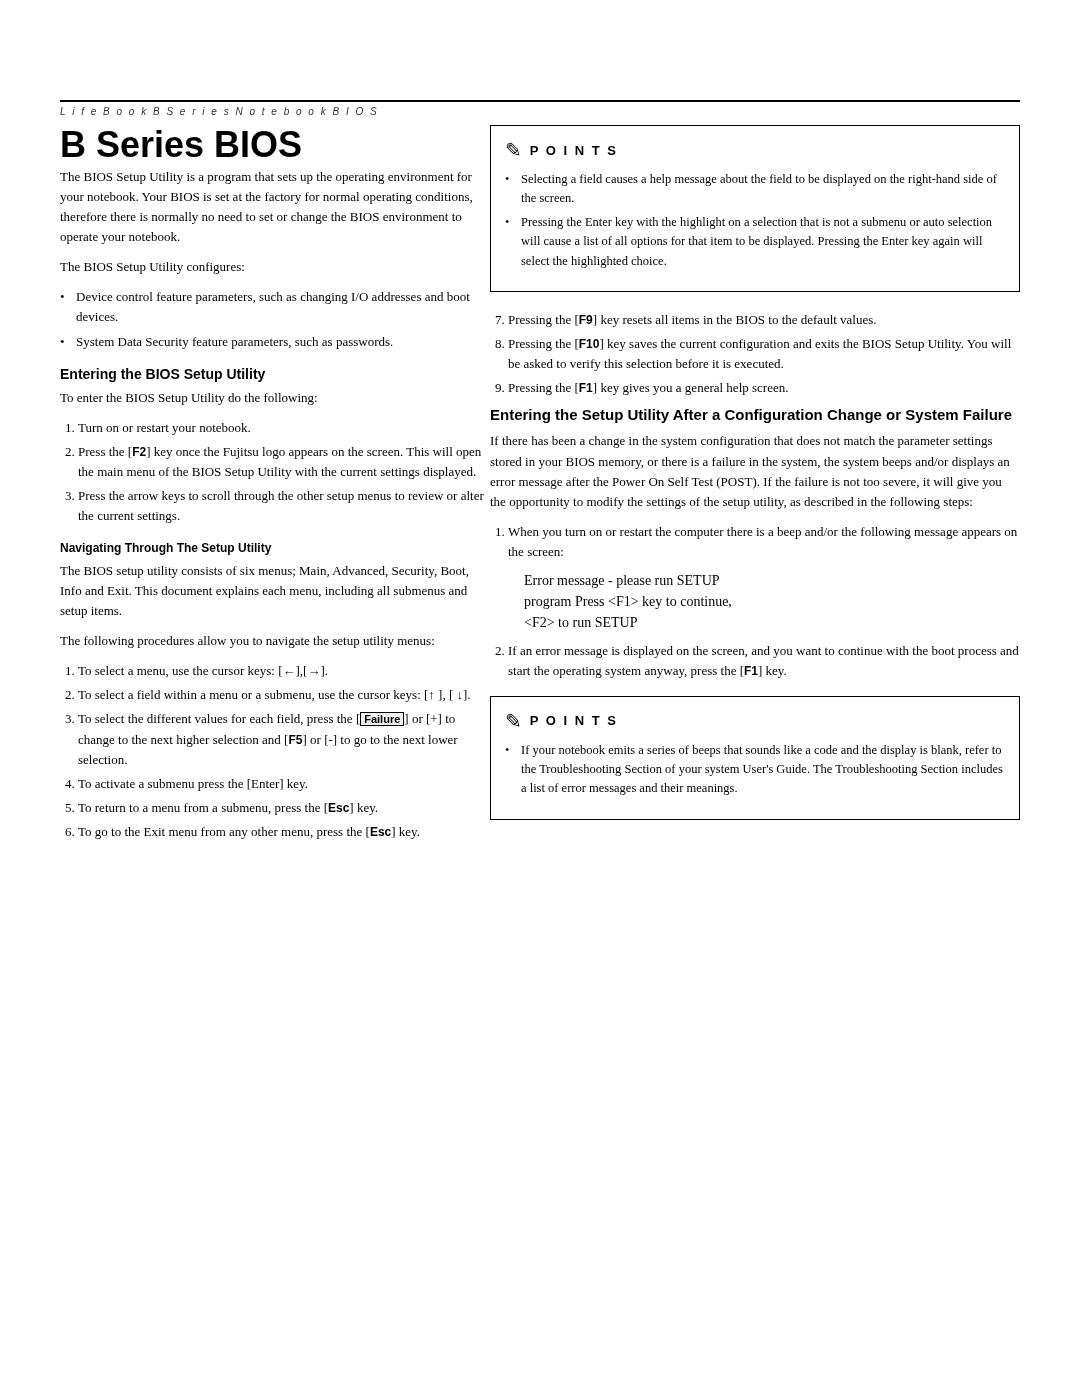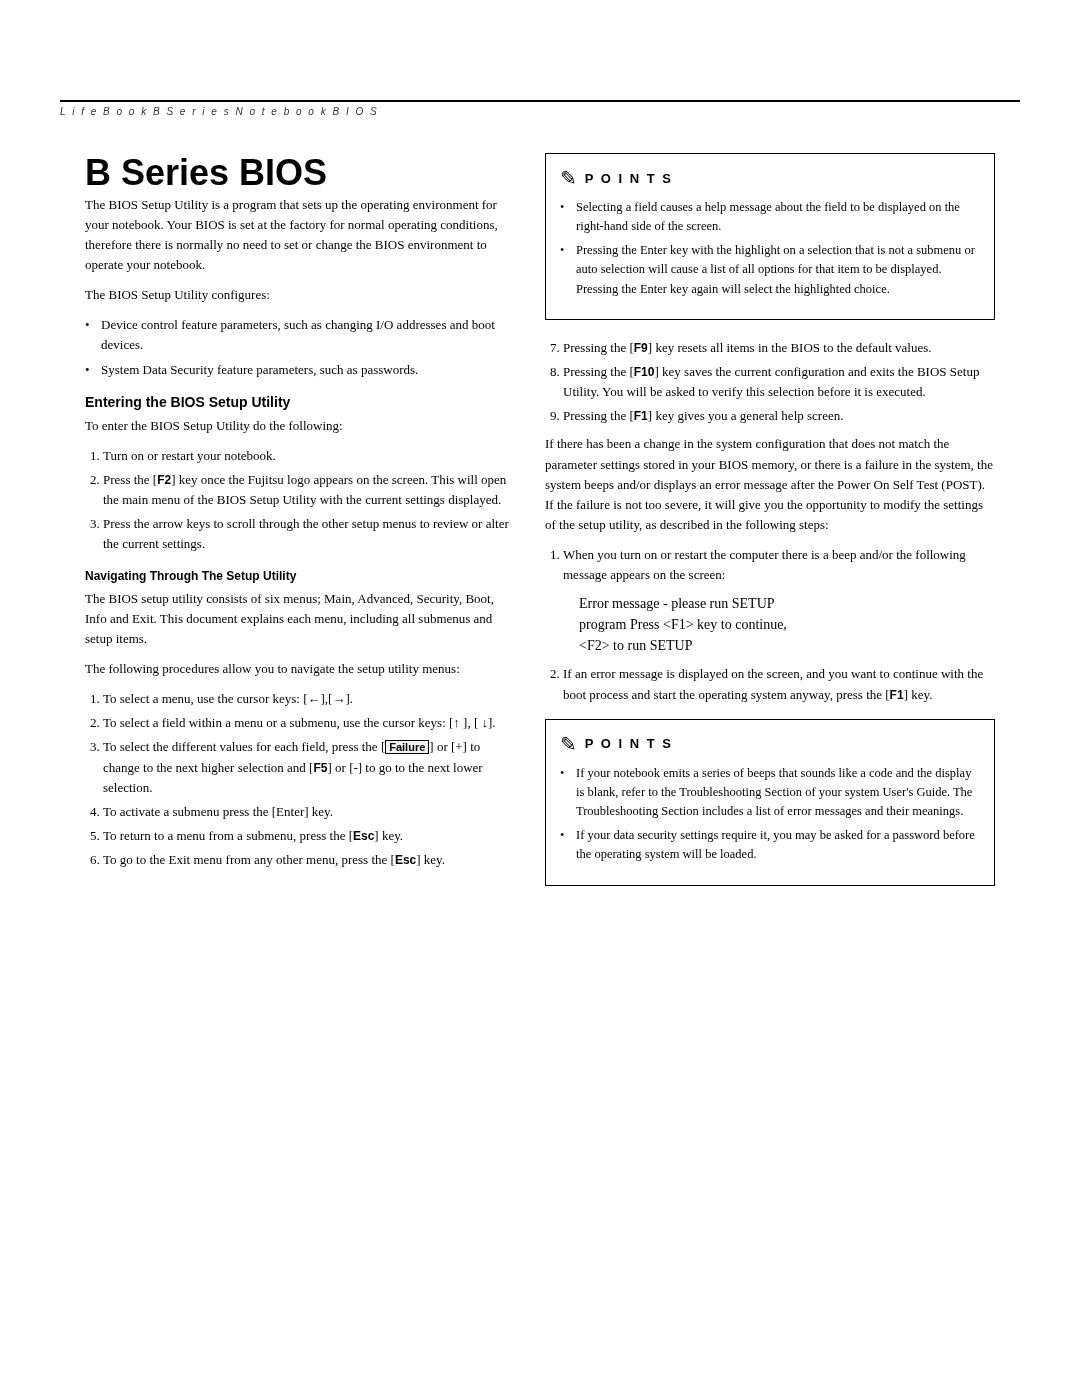--- a/index.html
+++ b/index.html
@@ -29,23 +29,22 @@
       font-family: Arial, sans-serif;
       font-size: 10px;
       letter-spacing: 2px;
       color: #333;
       margin: 4px 60px 0 60px;
       font-style: italic;
     }
     
     .content {
       display: flex;
-      gap: 30px;
-      padding: 0 85px;
-      margin-top: 36px;
+      padding: 0 60px;
+      margin-top: 8px;
     }
     
     .left-col {
       flex: 0 0 430px;
       max-width: 430px;
     }
     
     .right-col {
       flex: 1;
     }
@@ -218,38 +217,40 @@
           <li>Pressing the Enter key with the highlight on a selection that is not a submenu or auto selection will cause a list of all options for that item to be displayed. Pressing the Enter key again will select the highlighted choice.</li>
         </ul>
       </div>
 
       <ol start="7">
         <li>Pressing the [<span class="key">F9</span>] key resets all items in the BIOS to the default values.</li>
         <li>Pressing the [<span class="key">F10</span>] key saves the current configuration and exits the BIOS Setup Utility. You will be asked to verify this selection before it is executed.</li>
         <li>Pressing the [<span class="key">F1</span>] key gives you a general help screen.</li>
       </ol>
 
+      <div class="right-section-heading">
+        Entering the Setup Utility After a Configuration Change or System Failure
+      </div>
 
       <p class="body-text">If there has been a change in the system configuration that does not match the parameter settings stored in your BIOS memory, or there is a failure in the system, the system beeps and/or displays an error message after the Power On Self Test (POST). If the failure is not too severe, it will give you the opportunity to modify the settings of the setup utility, as described in the following steps:</p>
 
       <ol>
         <li>
           When you turn on or restart the computer there is a beep and/or the following message appears on the screen:
           <div class="monospace-block">Error message - please run SETUP<br>program Press &lt;F1&gt; key to continue,<br>&lt;F2&gt; to run SETUP</div>
         </li>
         <li>If an error message is displayed on the screen, and you want to continue with the boot process and start the operating system anyway, press the [<span class="key">F1</span>] key.</li>
       </ol>
 
       <div class="points-box" style="margin-top: 14px;">
         <div class="points-header">
           <span class="points-icon">✎</span>
           <span class="points-title">P O I N T S</span>
         </div>
         <ul class="bullet">
           <li>If your notebook emits a series of beeps that sounds like a code and the display is blank, refer to the Troubleshooting Section of your system User's Guide. The Troubleshooting Section includes a list of error messages and their meanings.</li>
-          <li>If your data security settings require it, you may be asked for a password before the operating system will be loaded.</li>
         </ul>
       </div>
 
     </div>
   </div>
 
 </div>
 
 </body></html>

